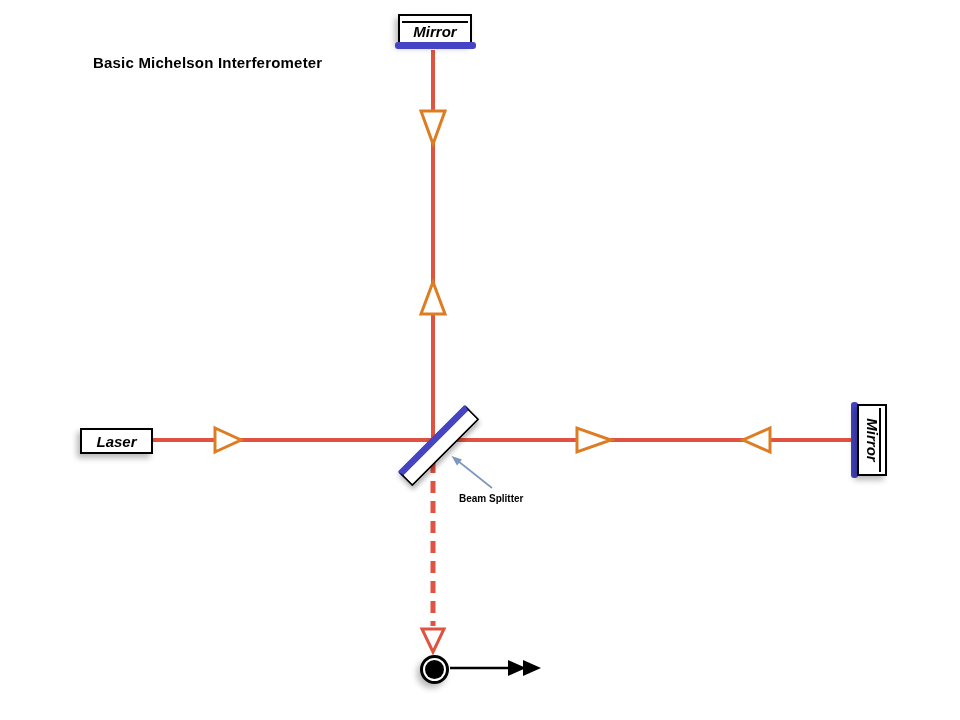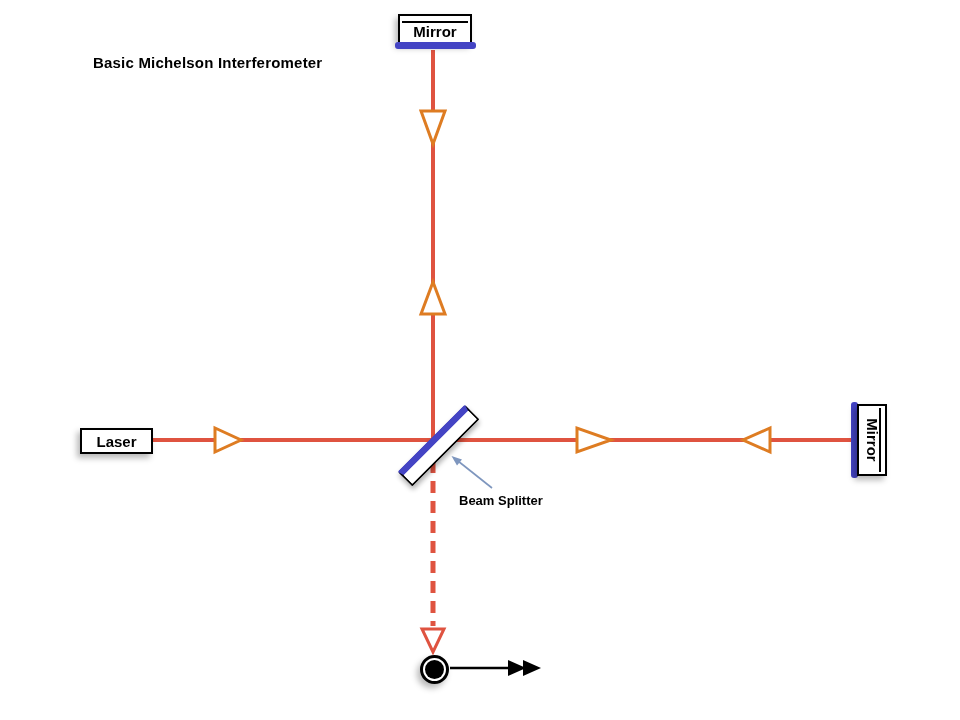--- a/index.html
+++ b/index.html
@@ -3,25 +3,25 @@
 <meta charset="utf-8">
 <style>
   html,body{margin:0;padding:0;background:#fff;}
   .stage{
     position:relative;width:960px;height:720px;background:#ffffff;overflow:hidden;
     font-family:"Liberation Sans",sans-serif;color:#000;
   }
   .abs{position:absolute;}
   .label{font-weight:bold;color:#000;}
   .title{left:93px;top:54px;font-size:15px;letter-spacing:0.2px;}
-  .bs-label{left:459px;top:493px;font-size:13px;}
+  .bs-label{left:459px;top:493px;font-size:10px;}
 
   svg.layer{position:absolute;left:0;top:0;z-index:1;}
 
-  .shadowed{box-shadow:-3px 4px 6px rgba(0,0,0,0.28);}
+  .shadowed{box-shadow:-3px 4px 6px rgba(0,0,0,0.28);font-style:italic;}
 
   
   .laser-box{
     left:80px;top:428px;width:73px;height:26px;box-sizing:border-box;
     border:2.5px solid #000;background:#fff;z-index:3;
     display:flex;align-items:center;justify-content:center;
     font-size:15px;font-weight:bold;
   }
 
   

